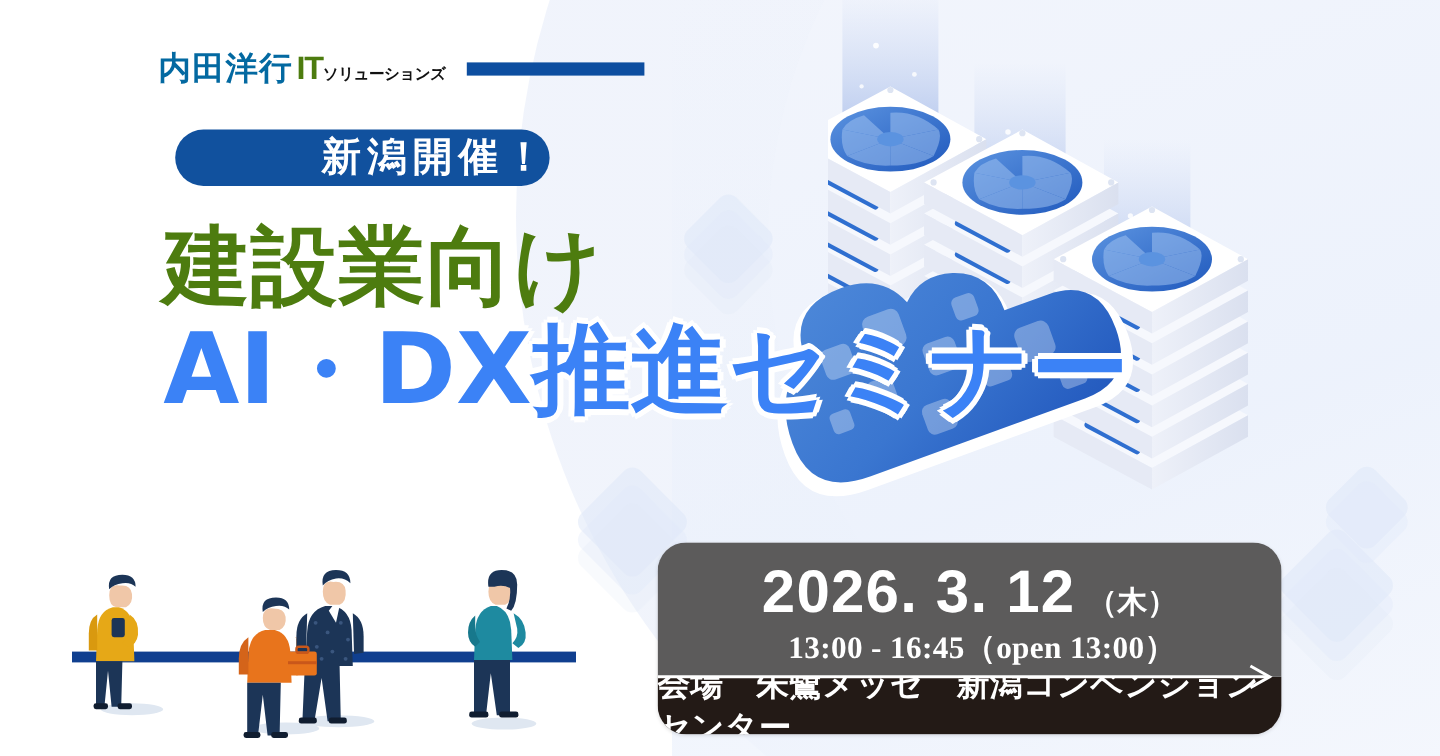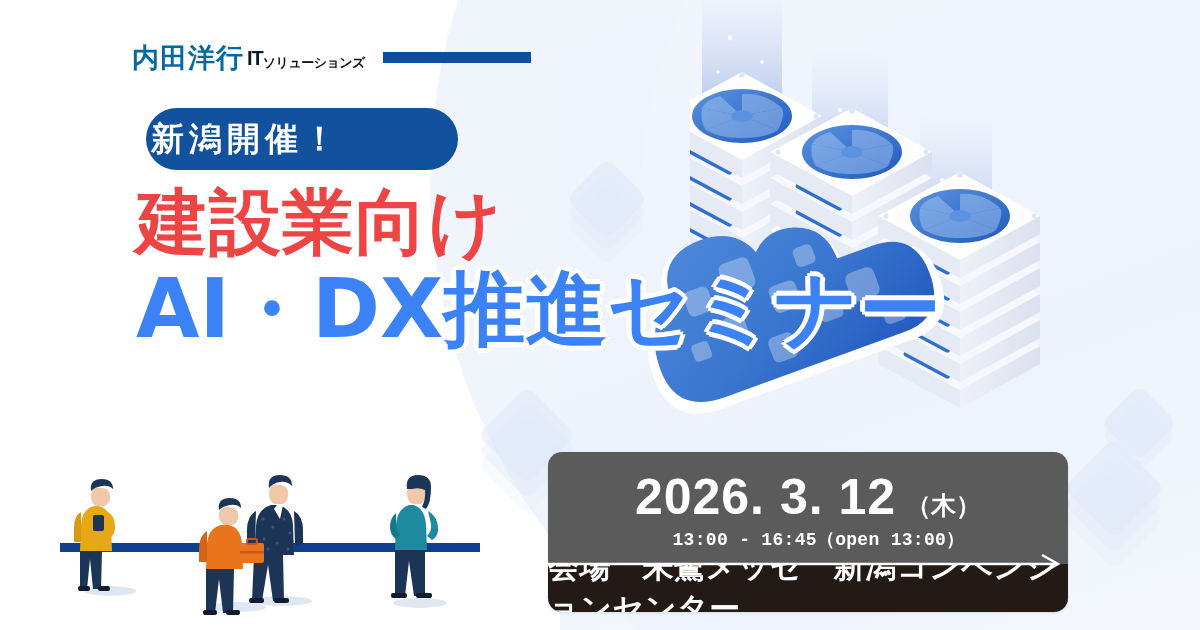--- a/index.html
+++ b/index.html
@@ -45,50 +45,50 @@
   
   .logo{
     position:absolute;left:132px;top:44px;display:flex;align-items:center;gap:0px;
   }
   .logo-kanji{
     font-size:27px;font-weight:700;color:#0369a1;letter-spacing:1px;
     font-family:"DejaVu Sans","Liberation Sans",sans-serif;
     line-height:1;
   }
   .logo-it{
-    font-size:20px;font-weight:700;color:#0f172a;letter-spacing:-1px;margin-left:3px;line-height:1;
+    font-size:27px;font-weight:700;color:#4d7c0f;letter-spacing:-1px;margin-left:3px;line-height:1;
     font-family:"Liberation Sans",sans-serif;
   }
   .logo-sol{
     font-size:13px;font-weight:700;color:#111;line-height:1;
     align-self:flex-end;margin-bottom:2px;letter-spacing:-.5px;
     font-family:"DejaVu Sans","Liberation Sans",sans-serif;
   }
   .logo-bar{
     width:148px;height:11px;background:#0d4ea0;margin-left:18px;align-self:center;
   }
 
   
   .badge{
     position:absolute;left:146px;top:108px;
-    width:312px;height:62px;border-radius:31px;
+    width:312px;height:47px;border-radius:31px;
     background:#11519e;
-    display:flex;align-items:center;justify-content:flex-start;
+    display:flex;align-items:center;justify-content:flex-end;
     box-shadow:0 0 0 0 rgba(0,0,0,0);
   }
   .badge span{
     color:#ffffff;font-size:33px;font-weight:700;letter-spacing:5px;
     font-family:"DejaVu Sans","Liberation Sans",sans-serif;
     text-indent:5px;
   }
 
   
   .headline{position:absolute;left:136px;top:185px;}
   .hl-line{
-    color:#ef4444;font-weight:700;line-height:1.04;white-space:nowrap;
+    color:#4d7c0f;font-weight:700;line-height:1.04;white-space:nowrap;
     font-family:"DejaVu Sans","Liberation Sans",sans-serif;
     -webkit-text-stroke:0;
   }
   .hl1{font-size:72px;letter-spacing:1px;}
   .hl2{
     font-size:82px;letter-spacing:0px;margin-top:6px;
     color:#3b82f6;
     text-shadow:
       -4px 0 0 #fff, 4px 0 0 #fff, 0 -4px 0 #fff, 0 4px 0 #fff,
       -3px -3px 0 #fff, 3px -3px 0 #fff, -3px 3px 0 #fff, 3px 3px 0 #fff,
@@ -100,49 +100,49 @@
 
   
   .servers{position:absolute;left:690px;top:-10px;width:520px;height:470px;}
 
   
   .people{position:absolute;left:60px;top:455px;width:420px;height:175px;}
 
   
   .datebox{
     position:absolute;left:548px;top:452px;width:520px;height:160px;
-    border-radius:14px;overflow:hidden;
+    border-radius:24px;overflow:hidden;
     box-shadow:0 1px 3px rgba(0,0,0,.10);
   }
   .date-top{
     height:112px;background:#5c5b5b;position:relative;
     display:flex;align-items:center;justify-content:center;flex-direction:column;
   }
   .date-main{
     display:flex;align-items:baseline;justify-content:center;gap:0;
     margin-top:4px;
   }
   .date-main .d{
     color:#ffffff;font-size:50px;font-weight:700;letter-spacing:1px;
     font-family:"Liberation Sans",sans-serif;line-height:1;
   }
   .date-main .dow{
     color:#ffffff;font-size:25px;font-weight:700;margin-left:10px;
     font-family:"DejaVu Sans","Liberation Sans",sans-serif;line-height:1;
   }
   .date-time{
-    color:#ffffff;font-size:18px;font-weight:700;margin-top:9px;
-    font-family:Liberation Mono, monospace;line-height:1;letter-spacing:.3px;margin-left:21px;
+    color:#ffffff;font-size:26px;font-weight:700;margin-top:9px;
+    font-family:Liberation Serif, serif;line-height:1;letter-spacing:.3px;margin-left:21px;
   }
   .date-bottom{
     height:48px;background:#231a16;
     display:flex;align-items:center;justify-content:center;
   }
   .date-bottom span{
-    color:#ffffff;font-size:31px;font-weight:700;letter-spacing:.5px;
+    color:#ffffff;font-size:27px;font-weight:700;letter-spacing:.5px;
     font-family:"DejaVu Sans","Liberation Sans",sans-serif;
   }
   .date-arrow{
     position:absolute;left:548px;top:552px;width:520px;height:24px;pointer-events:none;
   }
 </style>
 </head>
 <body>
 
 <div id="banner">

